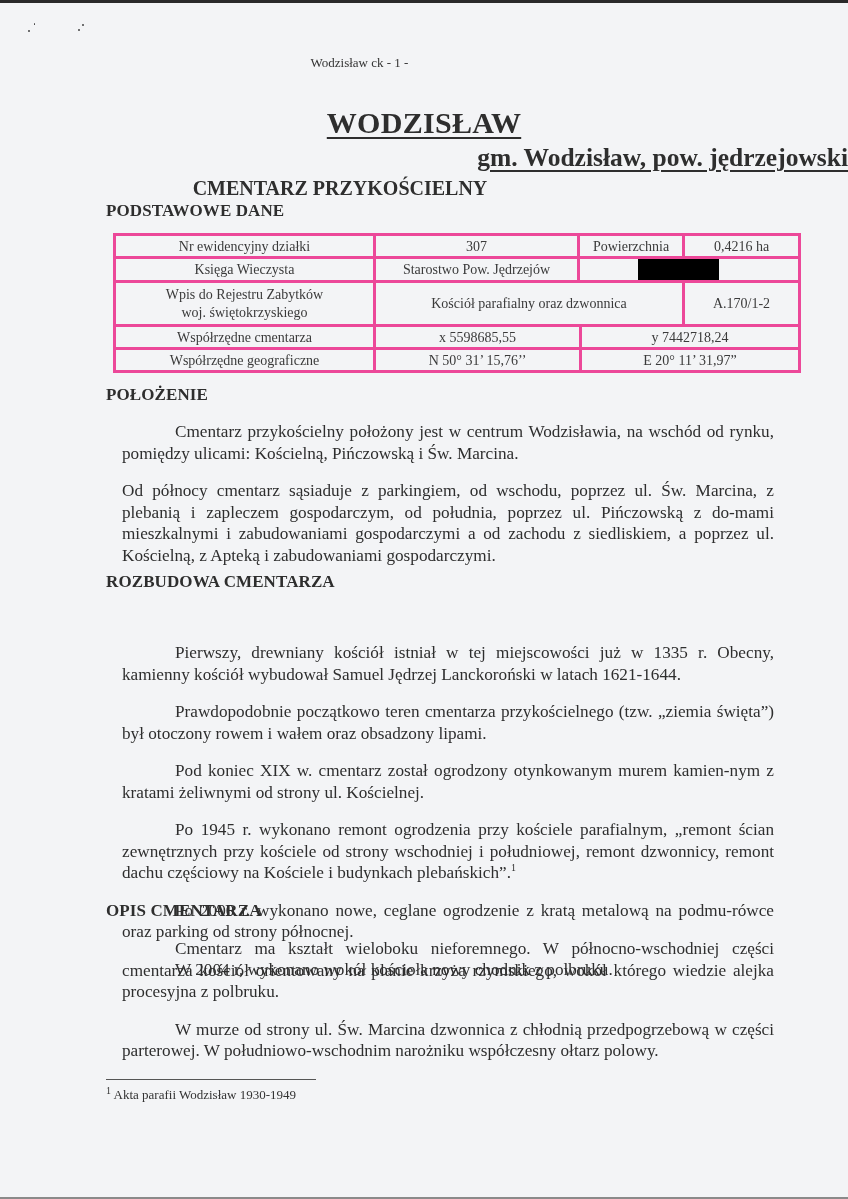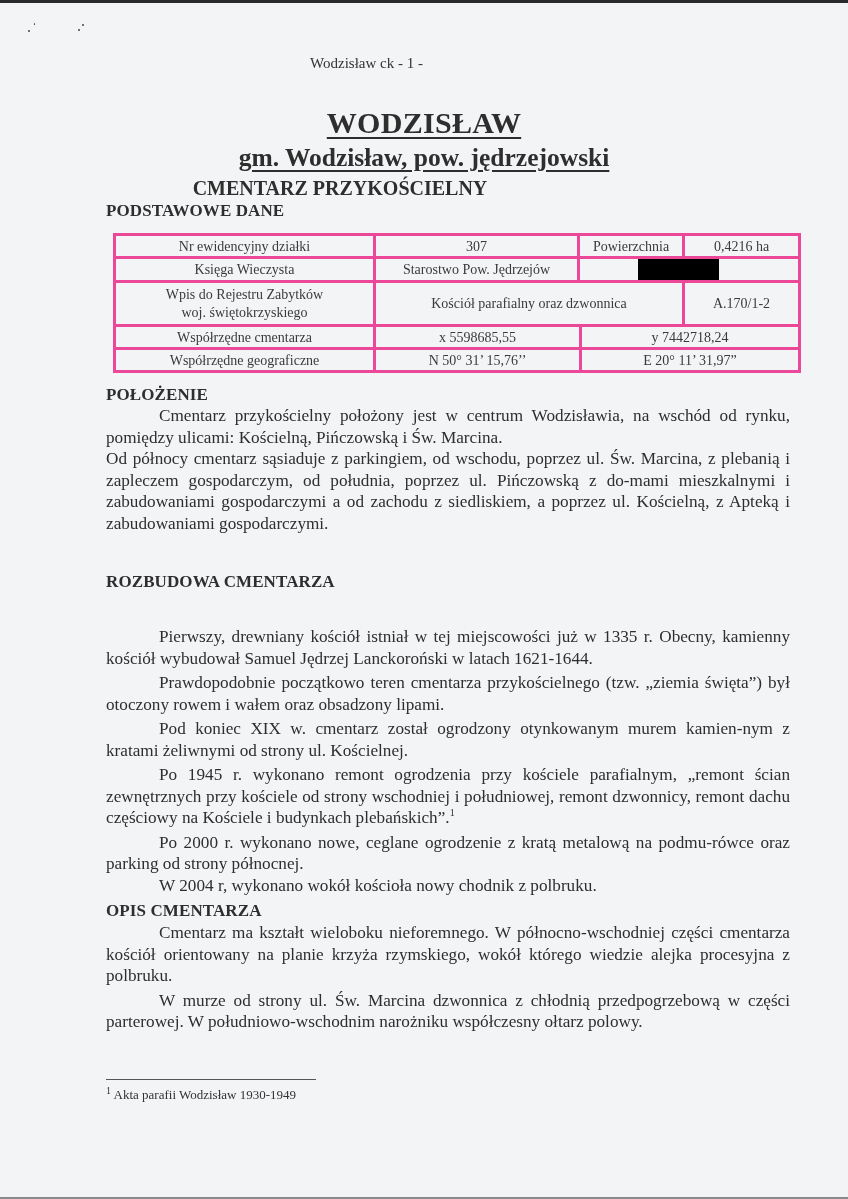--- a/index.html
+++ b/index.html
@@ -7,30 +7,30 @@
     width: 848px; height: 1199px; position: relative; overflow: hidden;
     background: #f3f4f6;
     font-family: "Liberation Serif", "DejaVu Serif", serif;
     color: #2e2e2e;
     border-top: 3px solid #2a2a2a;
     border-bottom: 2px solid #8a8a8a;
     box-sizing: border-box;
   }
   .speck { position: absolute; width: 2px; height: 2px; background: #444; border-radius: 1px; }
   .page-header {
-    position: absolute; top: 52px; left: 12px; width: 709px; text-align: center;
-    font-size: 15px; color: #333;
+    position: absolute; top: 52px; left: 5px; width: 709px; text-align: center;
+    font-size: 13px; color: #333;
   }
   .title1 {
     position: absolute; top: 103px; left: 0; width: 848px; text-align: center;
     font-size: 30px; font-weight: bold; text-decoration: underline; text-underline-offset: 4px;
     text-decoration-thickness: 2px; letter-spacing: 0.3px;
   }
   .title2 {
-    position: absolute; top: 140px; left: 0; width: 848px; text-align: center;
+    position: absolute; top: 140px; left: 0; width: 848px; text-align: right;
     font-size: 25.5px; font-weight: bold; text-decoration: underline; text-underline-offset: 4px;
     text-decoration-thickness: 2px;
   }
   .title3 {
     position: absolute; top: 174px; left: 0; width: 680px; text-align: center;
     font-size: 20px; font-weight: bold;
   }
   .sec-head {
     position: absolute; left: 106px; font-size: 17px; font-weight: bold; letter-spacing: 0.1px;
   }
@@ -40,21 +40,21 @@
   }
   table.data td {
     border: 3px solid #ec4899; text-align: center; padding: 0; line-height: 19px; height: 20px;
   }
   table.data td.two { height: 41px; line-height: 18px; }
   .redact { display: inline-block; width: 81px; height: 21px; background: #000; vertical-align: middle; margin-left: -21px; }
   .body-text {
     position: absolute; left: 106px; width: 684px; font-size: 17.2px; line-height: 21.5px;
     text-align: justify; color: #2e2e2e;
   }
-  .body-text p { margin: 0; }
+  .body-text p { margin: 16px; }
   .indent { text-indent: 53px; }
   .gap { margin-top: 3px !important; }
   sup { font-size: 10px; line-height: 0; }
   .fn-rule { position: absolute; left: 106px; top: 1076px; width: 210px; border-top: 1px solid #555; }
   .footnote { position: absolute; left: 106px; top: 1084px; font-size: 13px; color: #333; }
 </style>
 </head>
 <body>
 
 <div class="speck" style="left:28px;top:27px;"></div>

